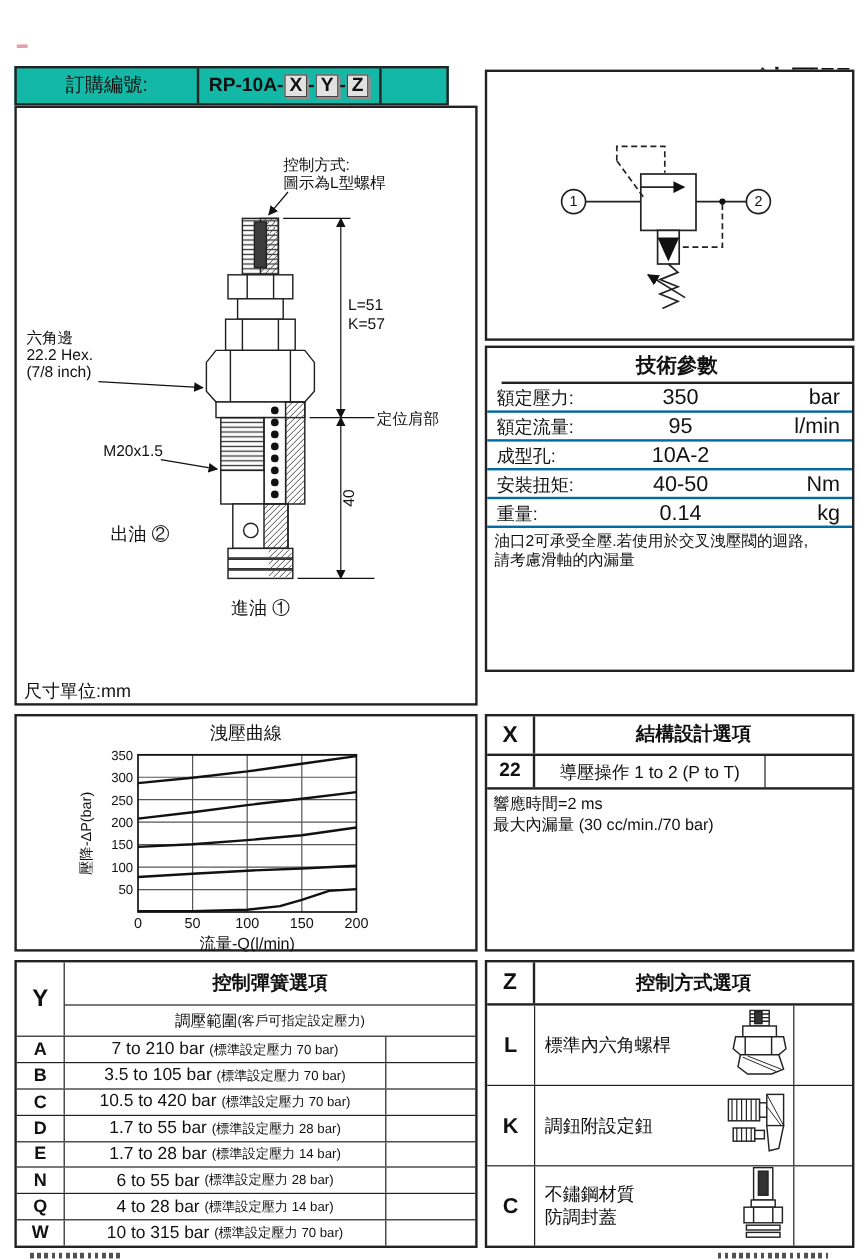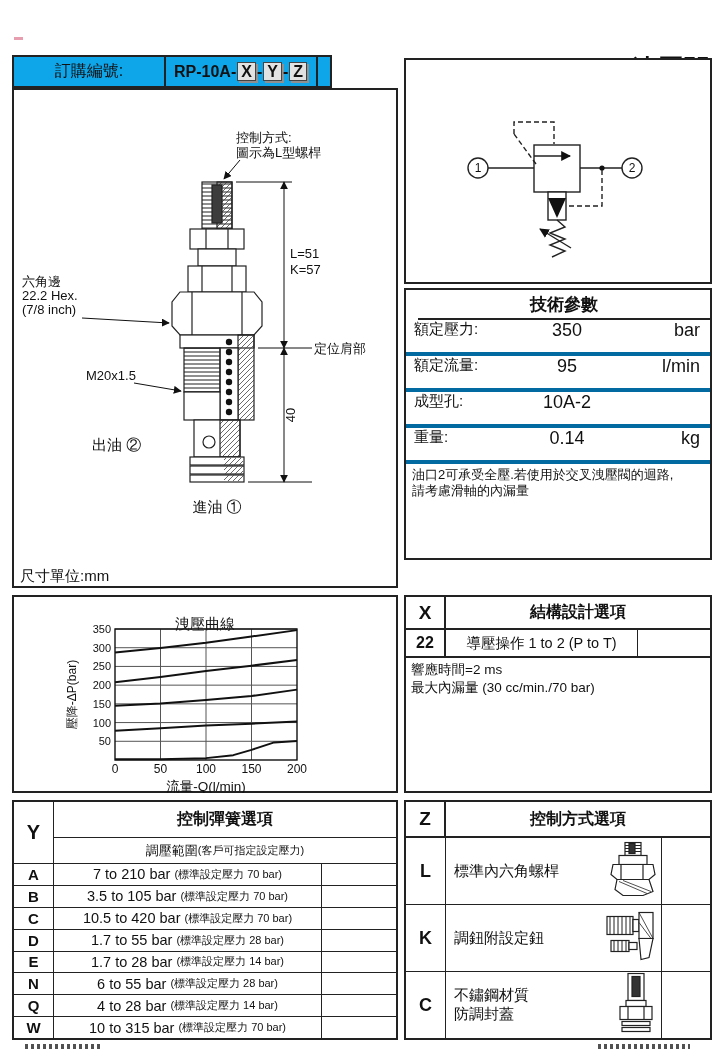--- a/index.html
+++ b/index.html
@@ -6,22 +6,22 @@
   html,body { background:#fff; }
   body { font-family: "Liberation Sans", sans-serif; color:#111; }
   .page { position:relative; width:716px; height:1049px; background:#fff; overflow:hidden; }
 
   
   .title-block { position:absolute; top:4px; right:6px; text-align:right; }
   .main-title { font-size:25px; font-weight:bold; letter-spacing:1px;margin-top:48px; }
   .sub-title { font-size:12.5px; font-weight:bold; margin-top:1px; }
 
   
-  .order-box { position:absolute; left:12px; top:55px; width:320px; height:33px;
-               border:2px solid #222; display:flex; align-items:stretch; background:#0ea5e9; }
+  .order-box { position:absolute; left:12px; top:55px; width:362px; height:33px;
+               border:2px solid #222; display:flex; align-items:stretch; background:#14b8a6; }
   .order-cell { display:flex; align-items:center; justify-content:center; }
   .order-label { width:152px; border-right:2px solid #222; font-size:16px; }
   .order-code  { width:152px; border-right:2px solid #222; font-size:16px; font-weight:bold; }
   .order-empty { flex:1; }
   .code-box { display:inline-block; border:1px solid #444; background:#e2e2e2;
               box-shadow:2px 2px 0 #909090; padding:0 3px; margin:0 1px; line-height:1.1; }
 
   
   .panel { position:absolute; border:2px solid #222; background:#fff; }
 
@@ -29,28 +29,28 @@
   .symbol-panel  { left:404px; top:58px;  width:308px; height:226px; }
   .params-panel  { left:404px; top:288px; width:308px; height:272px; }
   .chart-panel   { left:12px;  top:595px; width:386px; height:198px; }
   .x-panel       { left:404px; top:595px; width:308px; height:198px; }
   .y-panel       { left:12px;  top:800px; width:386px; height:240px; }
   .z-panel       { left:404px; top:800px; width:308px; height:240px; }
 
   
   .params-title { height:30px; border-bottom:2px solid #222; display:flex; align-items:center;
                   justify-content:center; font-size:17px; font-weight:bold;margin-left:12px; }
-  .param-row { height:36px; display:flex; align-items:flex-start; border-bottom:4px solid #0369a1; }
+  .param-row { height:24px; display:flex; align-items:flex-end; border-bottom:2px solid #0369a1; }
   .param-label { width:34%; padding-left:8px; font-size:15px; }
   .param-value { width:38%; text-align:center; font-size:18px; }
   .param-unit  { width:28%; text-align:right; padding-right:10px; font-size:18px; }
   .params-note { padding:3px 6px 0 6px; font-size:13px; line-height:1.25; }
 
   
-  .chart-title { text-align:center; padding-top:5px; font-size:15px;margin-top:13px; }
+  .chart-title { text-align:center; padding-top:5px; font-size:15px; }
   .chart-svg { position:absolute; left:0; top:22px; }
 
   
   .opt-header { display:flex; border-bottom:2px solid #222; }
   .opt-key { width:40px; border-right:2px solid #222; display:flex; align-items:center;
              justify-content:center; font-weight:bold; font-size:19px; }
   .opt-title { flex:1; display:flex; align-items:center; justify-content:center;
                font-weight:bold; font-size:16px; }
   .x-header { height:33px; }
   .x-row { display:flex; height:28px; border-bottom:2px solid #222; }
@@ -259,20 +259,25 @@
         </div>
         <div class="param-row">
           <span class="param-label">額定流量:</span>
           <span class="param-value">95</span>
           <span class="param-unit">l/min</span>
         </div>
         <div class="param-row">
           <span class="param-label">成型孔:</span>
           <span class="param-value">10A-2</span>
           <span class="param-unit"></span>
+        </div>
+        <div class="param-row">
+          <span class="param-label">安裝扭矩:</span>
+          <span class="param-value">40-50</span>
+          <span class="param-unit">Nm</span>
         </div>
         <div class="param-row">
           <span class="param-label">重量:</span>
           <span class="param-value">0.14</span>
           <span class="param-unit">kg</span>
         </div>
       </div>
     <div class="params-note">
       <div>油口2可承受全壓.若使用於交叉洩壓閥的迴路,</div>
       <div>請考慮滑軸的內漏量</div>

